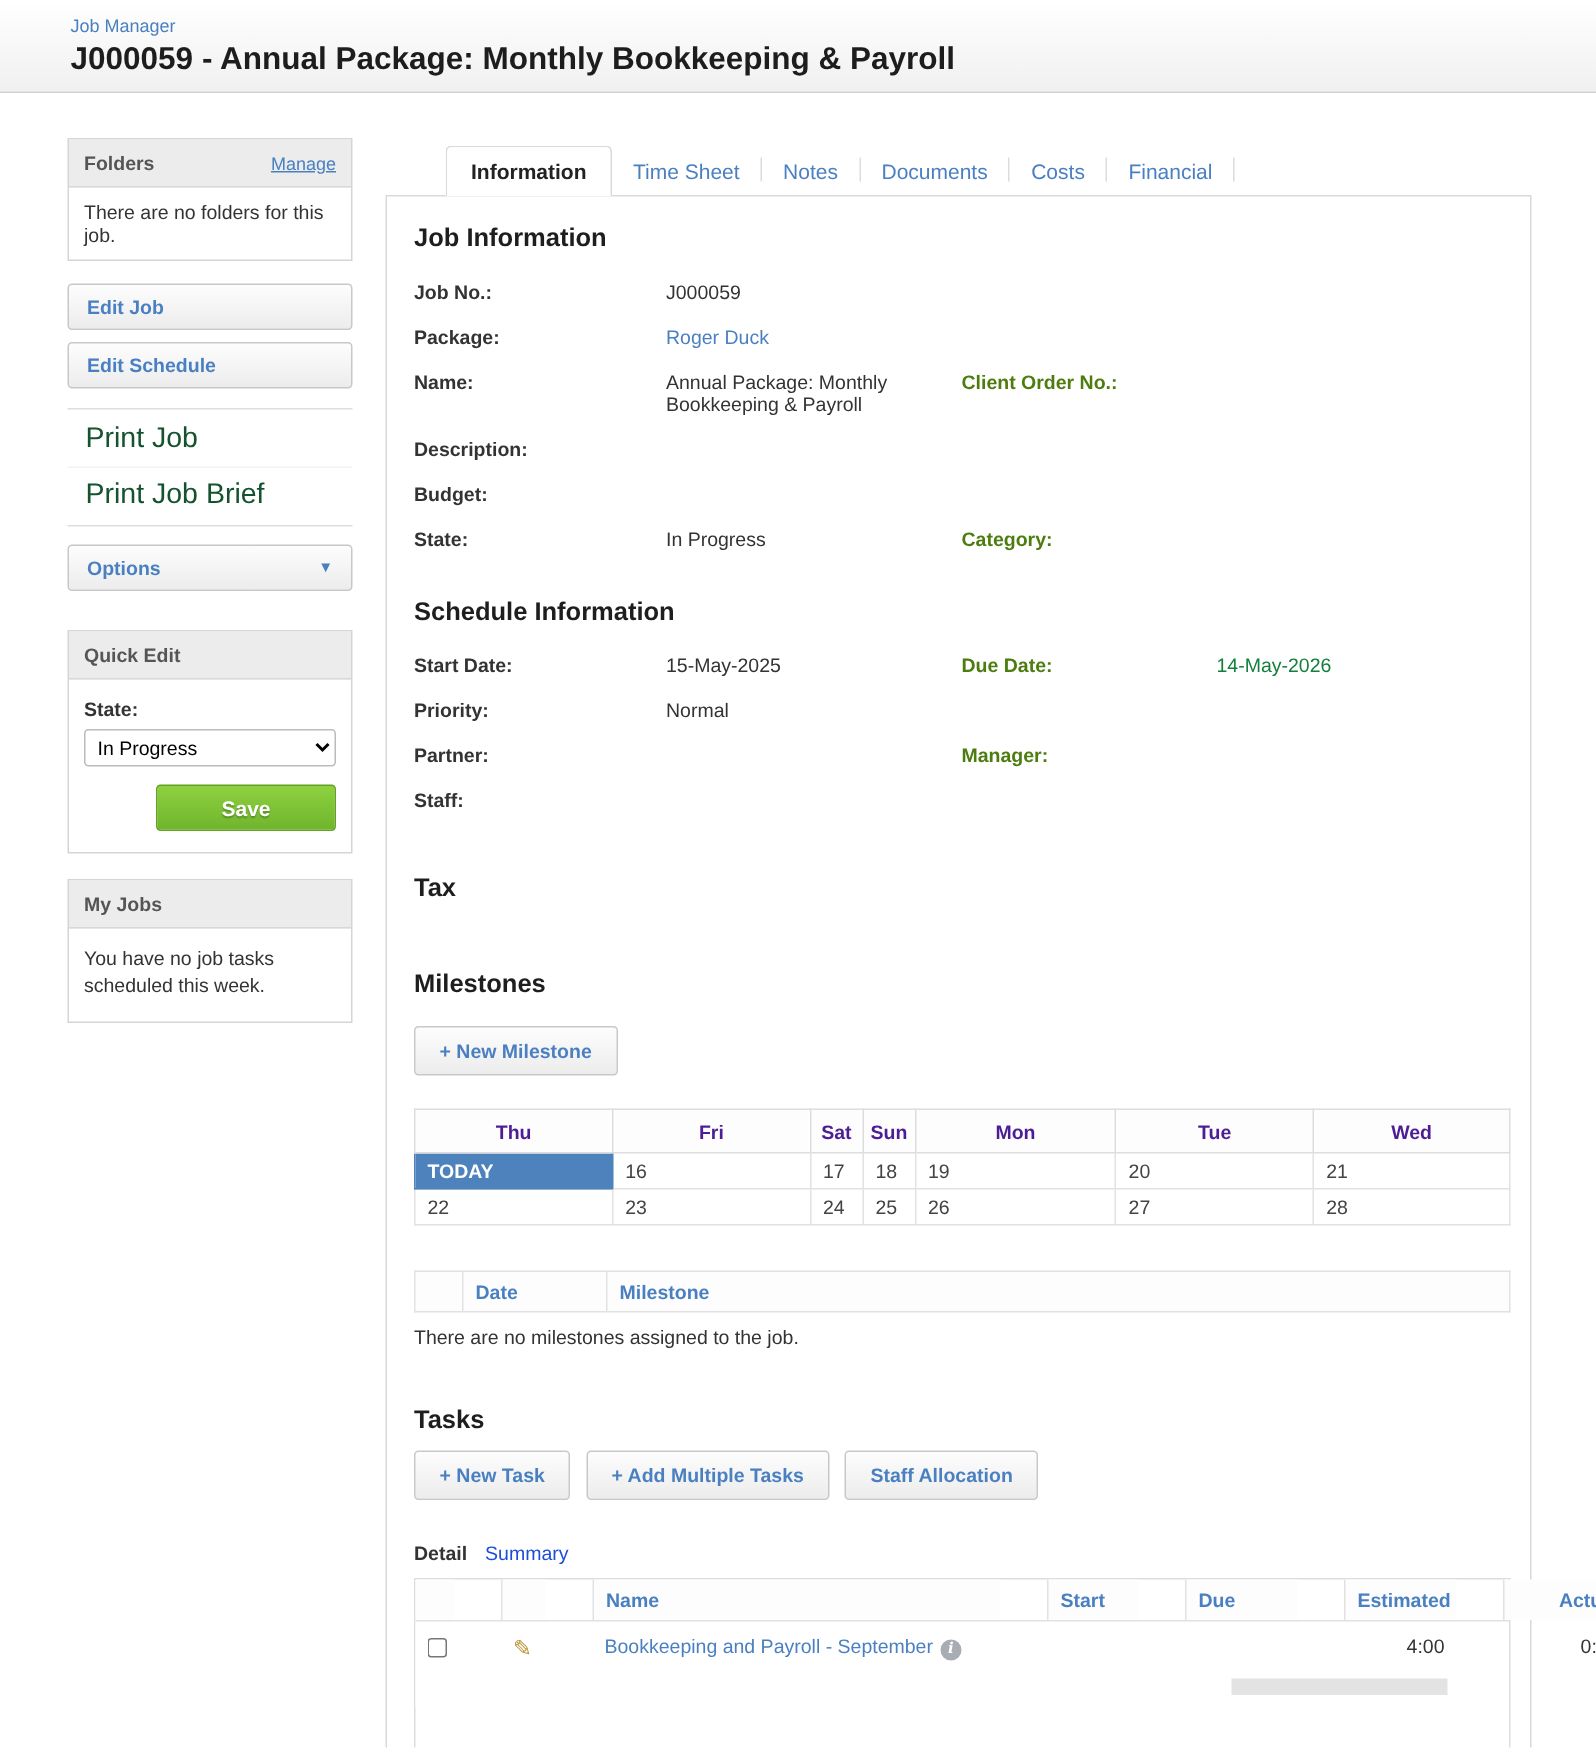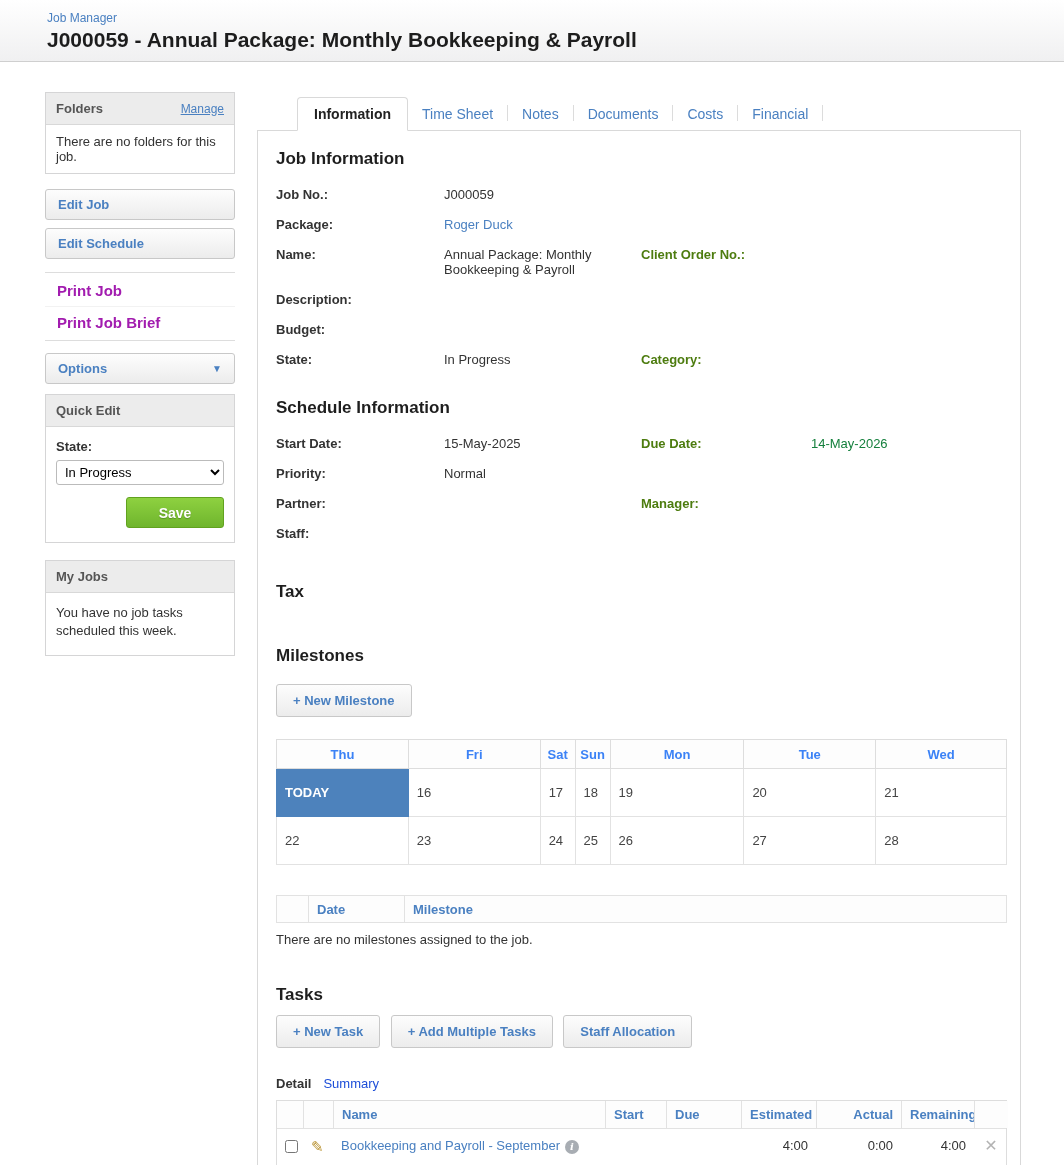--- a/index.html
+++ b/index.html
@@ -26,30 +26,30 @@
   .manage-link { font-size:12px; color:#4a80c1; text-decoration:underline; font-weight:normal; cursor:pointer; }
 
   .side-btn { display:flex; justify-content:space-between; align-items:center; width:100%;
               background:linear-gradient(#fdfdfd,#ececec); border:1px solid #c8c8c8;
               border-radius:3px; padding:7px 12px; font-size:13px; font-weight:bold;
               color:#4a80c1; margin-bottom:8px; cursor:pointer; text-align:left;
               font-family:"Liberation Sans", sans-serif; }
   .caret-down { font-size:10px; color:#4a80c1; }
 
   .print-group { border-top:1px solid #ddd; border-bottom:1px solid #ddd; margin:13px 0 12px; padding:2px 0; }
-  .print-link { display:block; padding:7px 12px; font-size:15px; color:#a21caf;
-                text-decoration:none; border-bottom:1px solid #f2f2f2; cursor:pointer;font-weight:bold; }
+  .print-link { display:block; padding:7px 12px; font-size:19px; color:#14532d;
+                text-decoration:none; border-bottom:1px solid #f2f2f2; cursor:pointer; }
   .print-link:last-child { border-bottom:none; }
 
   .quick-edit-body { padding:12px 10px 14px; }
   .field-label { font-size:13px; font-weight:bold; color:#333; margin-bottom:6px; }
   .state-select { width:100%; height:25px; font-size:13px; font-family:"Liberation Sans",sans-serif;
                   border:1px solid #bbb; border-radius:3px; background:#fff; padding:0 4px; }
   .save-row { text-align:right; margin-top:12px; }
-  .save-btn { width:98px; height:31px; background:linear-gradient(#8ed140,#6fb52d);
+  .save-btn { width:120px; height:31px; background:linear-gradient(#8ed140,#6fb52d);
               border:1px solid #61a21f; border-radius:3px; color:#fff; font-weight:bold;
               font-size:14px; cursor:pointer; text-shadow:0 1px 1px rgba(0,0,0,.25);
               font-family:"Liberation Sans", sans-serif; }
   .myjobs-body { padding:11px 10px 16px; font-size:13px; line-height:1.35; }
 
   
   .tabs { display:flex; align-items:flex-end; height:35px; margin-top:3px;padding-left:40px; }
   .tab { font-size:14px; padding:8px 14px; color:#4a80c1; cursor:pointer; white-space:nowrap; }
   .tab.active { background:#fff; color:#222; font-weight:bold; border:1px solid #d9d9d9;
                 border-bottom:1px solid #fff; border-radius:4px 4px 0 0; margin-bottom:-1px;
@@ -70,40 +70,40 @@
 
   .gap-lg { height:26px; } .gap-md { height:16px; }
 
   .gray-btn { display:inline-block; background:linear-gradient(#fdfdfd,#ececec);
               border:1px solid #c8c8c8; border-radius:3px; padding:8px 16px;
               font-size:13px; font-weight:bold; color:#4a80c1; cursor:pointer;
               font-family:"Liberation Sans", sans-serif; margin-right:6px; }
 
   
   .calendar { width:731px; border-collapse:collapse; margin-top:22px; font-size:13px; }
-  .calendar th { border:1px solid #ddd; height:29px; font-weight:bold; color:#3b82f6;
+  .calendar th { border:1px solid #ddd; height:29px; font-weight:bold; color:#4c1d95;
                  text-align:center; background:#fdfdfd; }
-  .calendar td { border:1px solid #e2e2e2; height:17px; padding:16px 8px; color:#444;
+  .calendar td { border:1px solid #e2e2e2; height:17px; padding:4px 8px; color:#444;
                  vertical-align:middle; background:#fff; }
   .calendar td.today { background:#4d82bc; color:#fff; font-weight:bold; border-color:#4d82bc; }
 
   
   .ms-table { width:731px; border-collapse:collapse; margin-top:30px; font-size:13px; }
   .ms-table th { border:1px solid #e2e2e2; height:27px; text-align:left; padding:4px 8px;
                  color:#4a80c1; font-weight:bold; background:#fdfdfd; }
   .empty-text { font-size:13px; color:#333; margin-top:9px; }
 
   
   .task-buttons { margin-top:10px; }
   .view-tabs { margin-top:28px; font-size:13px; }
   .view-tabs .detail { font-weight:bold; color:#333; margin-right:12px; }
   .view-tabs .summary { color:#1d4ed8; cursor:pointer; }
 
   .t-table { width:731px; border:1px solid #ddd; margin-top:9px; }
-  .t-grid { display:grid; grid-template-columns:26px 30px 272px 61px 75px 75px 85px 73px 34px; }
+  .t-grid { display:grid; grid-template-columns:26px 30px 272px 61px 75px 75px 85px 73px 34px;gap:31px; }
   .t-head .cell { border-left:1px solid #e2e2e2; padding:6px 8px; font-size:13px;
                   font-weight:bold; color:#4a80c1; background:#fdfdfd; }
   .t-head .cell:first-child { border-left:none; }
   .t-head .cell.r { text-align:right; }
   .t-row { position:relative; height:58px; border-top:1px solid #e2e2e2; background:#fff; }
   .t-row .cell { padding:9px 8px; font-size:13px; }
   .t-row .cell.r { text-align:right; }
   .task-check { margin-top:2px; }
   .pencil-icon { color:#b8912f; font-size:15px; display:inline-block; cursor:pointer; }
   .info-icon { display:inline-block; width:14px; height:14px; border-radius:50%;
@@ -144,21 +144,21 @@
     <div class="print-group">
       <a class="print-link">Print Job</a>
       <a class="print-link">Print Job Brief</a>
     </div>
 
     <button class="side-btn">
       <span>Options</span>
       <span class="caret-down">▼</span>
     </button>
 
-    <div class="panel" style="margin-top:10px;">
+    <div class="panel" style="margin-top:26px;">
       <div class="panel-header">
         <span>Quick Edit</span>
       </div>
       <div class="quick-edit-body">
         <div class="field-label">State:</div>
         <select class="state-select">
           <option>In Progress</option>
         </select>
         <div class="save-row">
           <button class="save-btn">Save</button>

